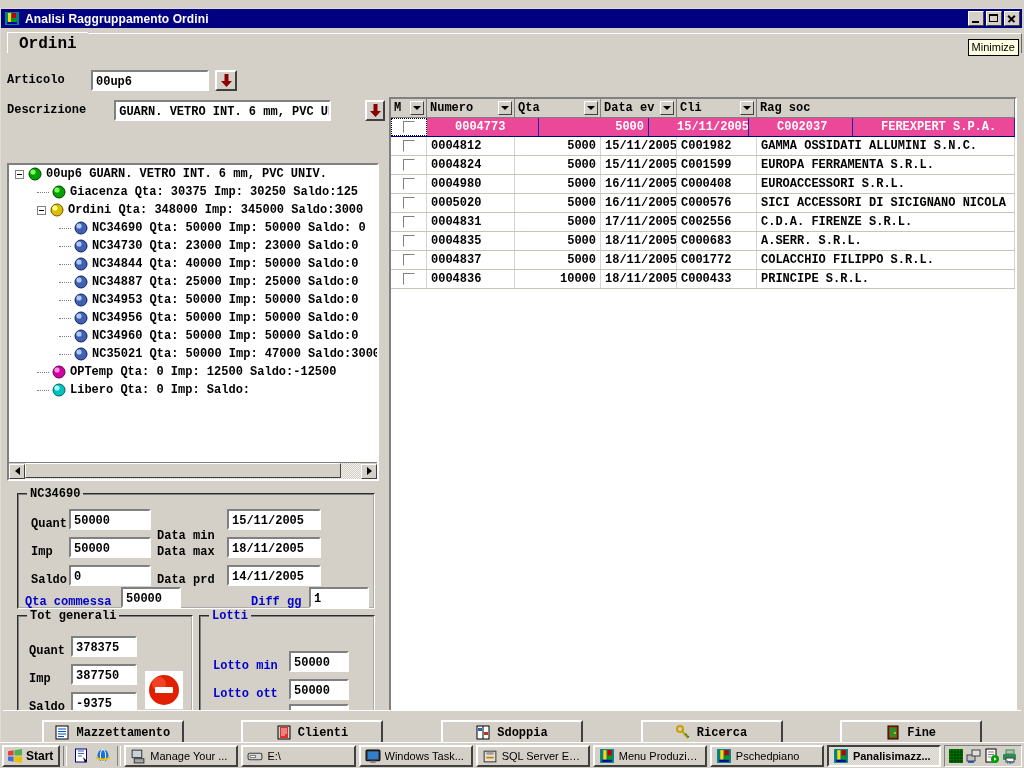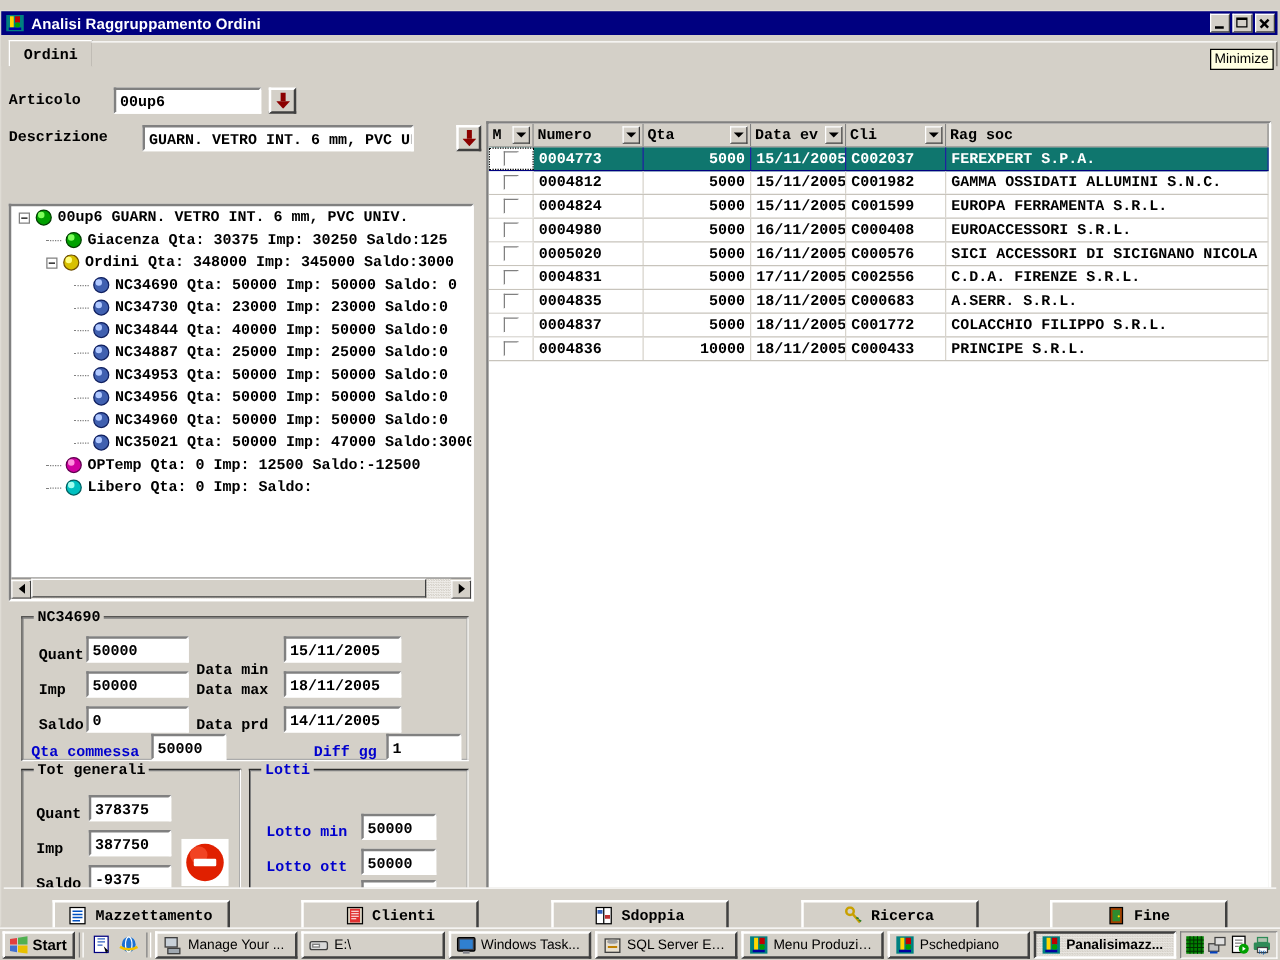--- a/index.html
+++ b/index.html
@@ -56,21 +56,21 @@
     height: 25px;
     background: #d4d0c8;
     position: relative;
     padding-left: 6px;
     display: flex; align-items: flex-end;
   }
   .tab {
     height: 21px;
     padding: 2px 11px 0 11px;
     font-family: "Liberation Mono", monospace;
-    font-size: 12px; font-weight: bold;
+    font-size: 16px; font-weight: bold;
     background: #d4d0c8;
     border: 1px solid;
     border-color: #fff #6e6a64 #d4d0c8 #fff;
     border-bottom: none;
     margin-right: -1px;
     cursor: default;
     display: flex; align-items: center; margin-top: 16px;
   }
   #tab-filler {
     flex: 1; height: 20px;
@@ -287,21 +287,21 @@
     flex: 0 0 14px; cursor: default;
   }
   .tri-d { border-left: 4px solid transparent; border-right: 4px solid transparent; border-top: 4px solid #000; }
   .grow {
     display: flex; height: 19px;
     font-family: "Liberation Mono", monospace;
     font-size: 12px; font-weight: bold; color: #000;
     border-bottom: 1px solid #c8c4bc;
     cursor: default;
   }
-  .grow.sel { background: #0f766e; color: #fff; border-bottom-color: #000080; }
+  .grow.sel { background: #ec4899; color: #fff; border-bottom-color: #000080; gap: 24px; }
   .gc { display: flex; align-items: center; padding: 0 4px;
         border-right: 1px solid #d8d4cc; overflow: hidden; white-space: nowrap; }
   .grow.sel .gc { border-right-color: #2020a0; }
   .gc.num { justify-content: flex-end; }
   .gc.chk { justify-content: center; border-right: 1px solid #d8d4cc; background: #fff; color: #000; }
   .grow.sel .gc.chk { background: #fff; border: 1px dotted #000; }
   .cbx { width: 12px; height: 12px; background: #fff; border: 1px solid;
          border-color: #808080 #fff #fff #808080; cursor: default; }
   .c-m { width: 36px; flex: 0 0 36px; }
   .c-num { width: 88px; flex: 0 0 88px; }

